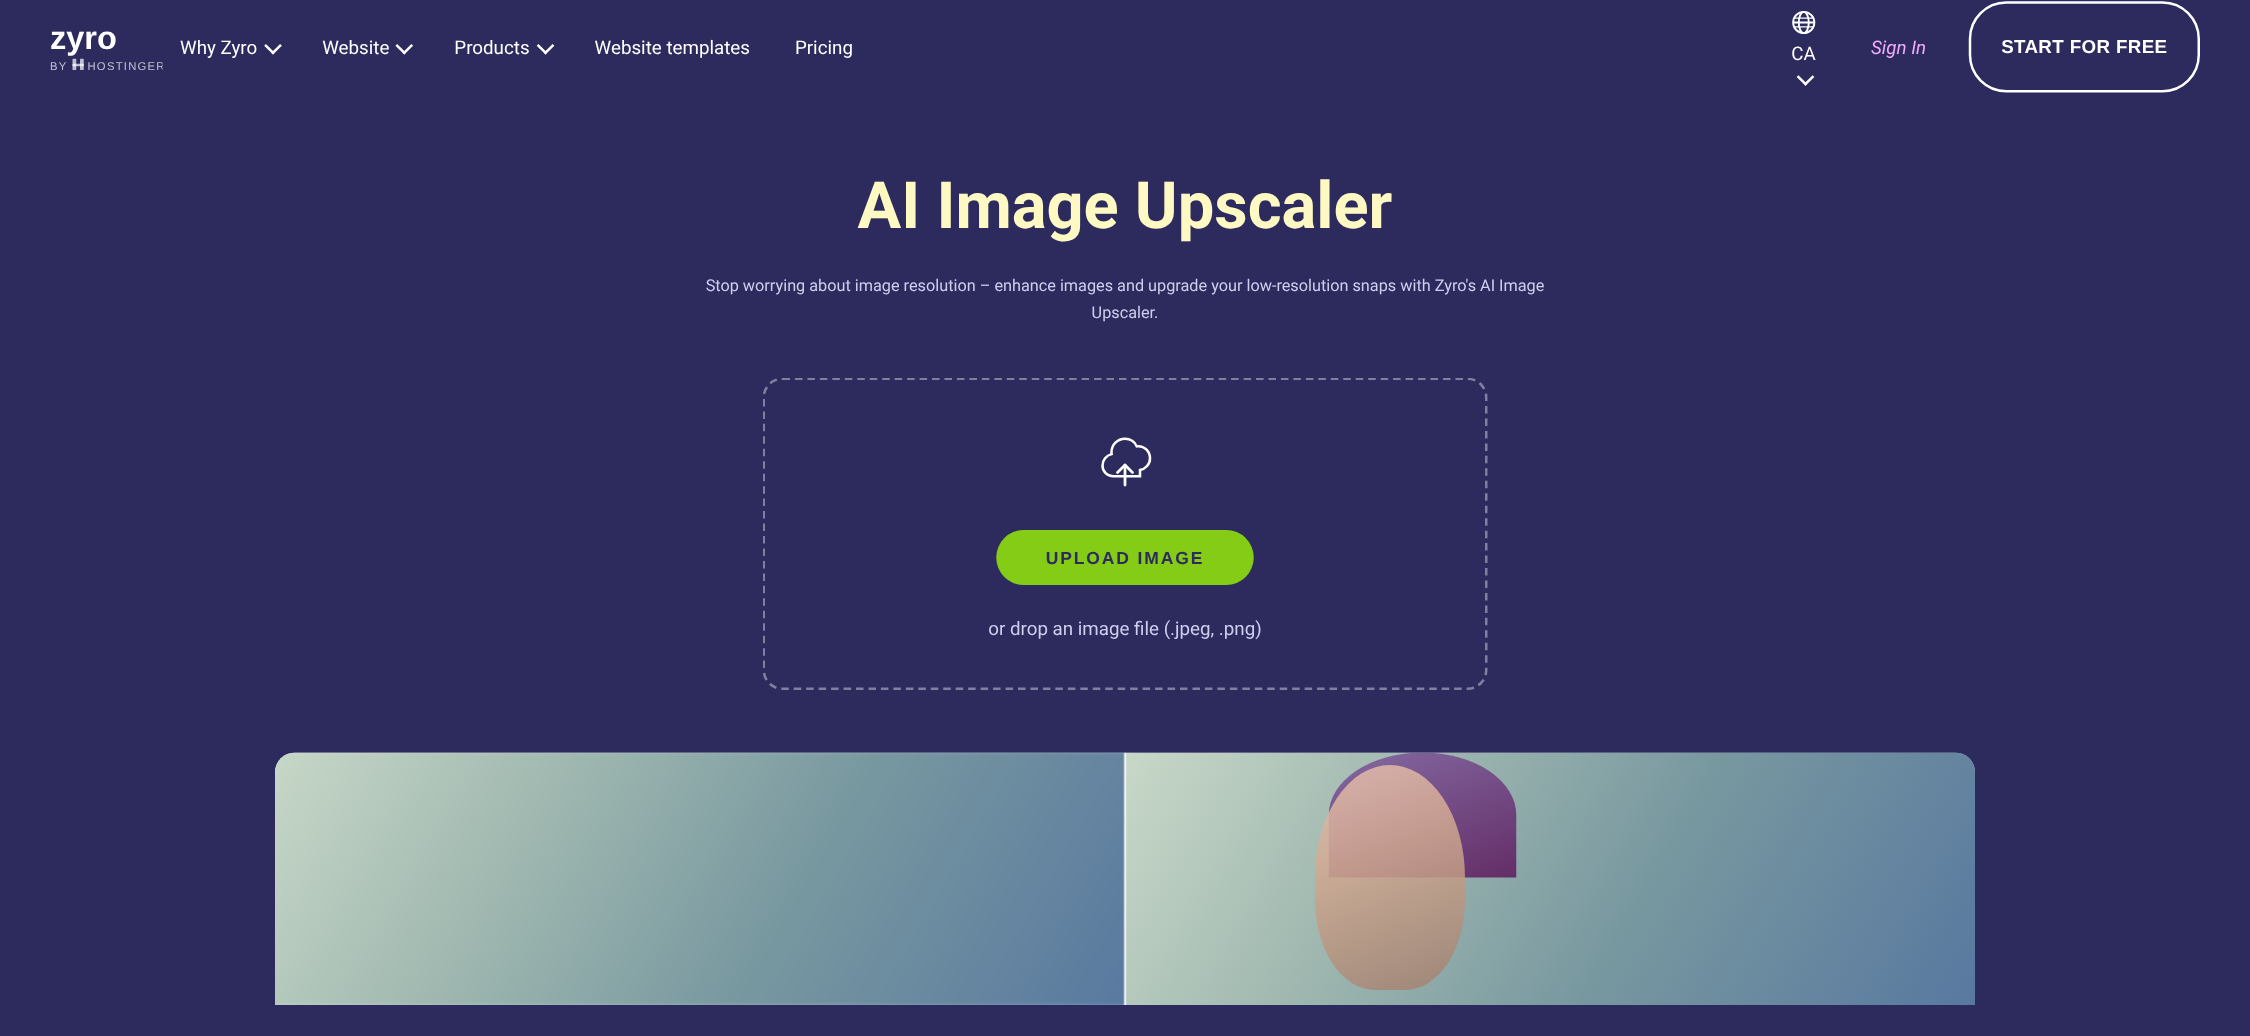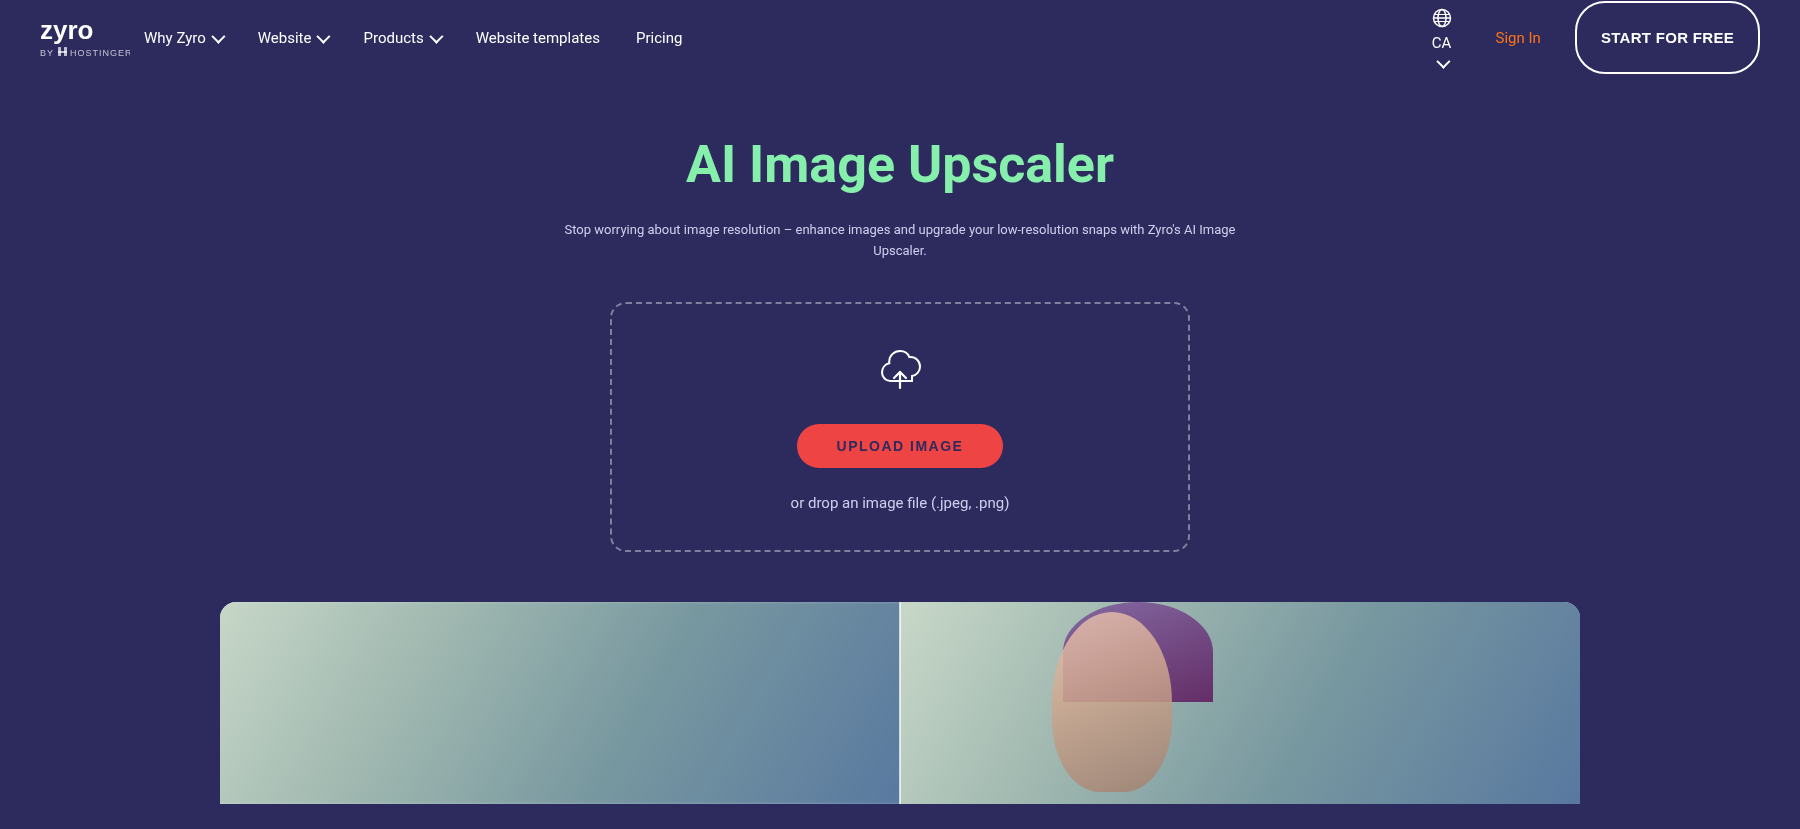--- a/index.html
+++ b/index.html
@@ -84,26 +84,27 @@
       border-radius: 6px;
       flex-direction: column;
     }
 
     .globe-icon {
       width: 20px;
       height: 20px;
     }
 
     .sign-in {
-      color: #f97316;
+      color: #f0abfc;
       font-size: 15px;
       font-weight: 400;
       cursor: pointer;
       padding: 8px 14px;
       text-decoration: none;
+      font-style: italic;
     }
 
     .start-free-btn {
       border: 2px solid #ffffff;
       border-radius: 30px;
       padding: 26px 24px;
       color: #ffffff;
       font-size: 15px;
       font-weight: 600;
       background: transparent;
@@ -117,21 +118,21 @@
       display: flex;
       flex-direction: column;
       align-items: center;
       padding: 60px 20px 0;
       text-align: center;
     }
 
     .hero-title {
       font-size: 52px;
       font-weight: 700;
-      color: #86efac;
+      color: #fef9c3;
       margin-bottom: 24px;
       line-height: 1.15;
     }
 
     .hero-subtitle {
       font-size: 13px;
       color: #d0ceee;
       max-width: 680px;
       line-height: 1.65;
       margin-bottom: 40px;
@@ -151,21 +152,21 @@
       margin-bottom: 50px;
       cursor: pointer;
     }
 
     .cloud-upload-icon svg {
       width: 52px;
       height: 52px;
     }
 
     .upload-btn {
-      background: #ef4444;
+      background: #84cc16;
       color: #2d2b5e;
       border: none;
       border-radius: 30px;
       padding: 14px 40px;
       font-size: 14px;
       font-weight: 700;
       letter-spacing: 1.5px;
       cursor: pointer;
       text-transform: uppercase;
     }

